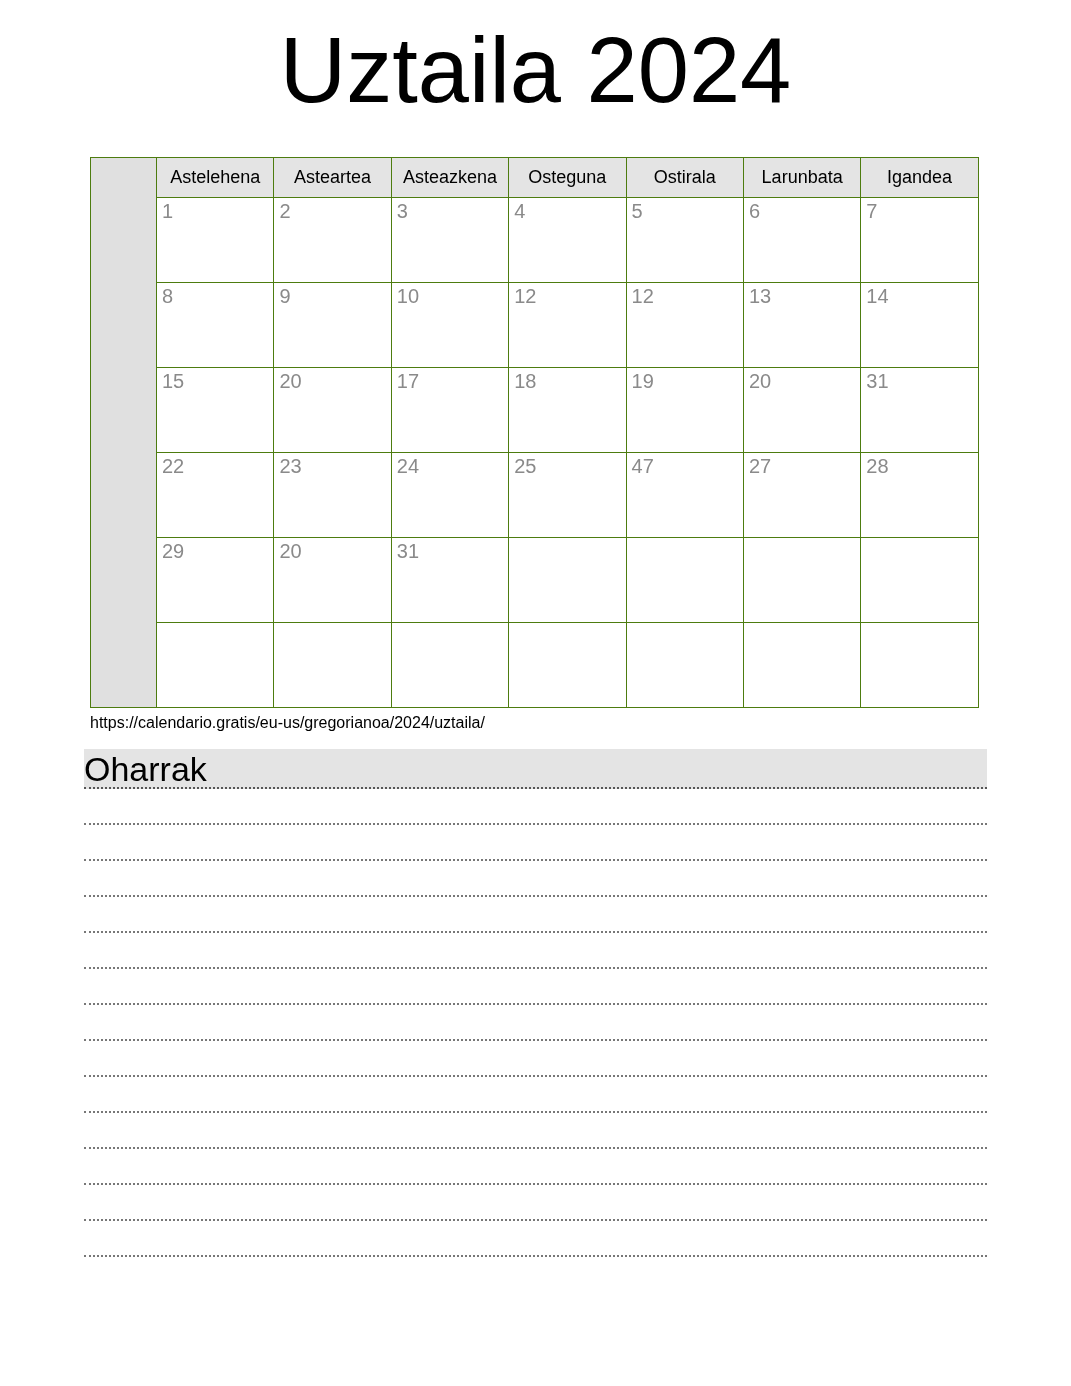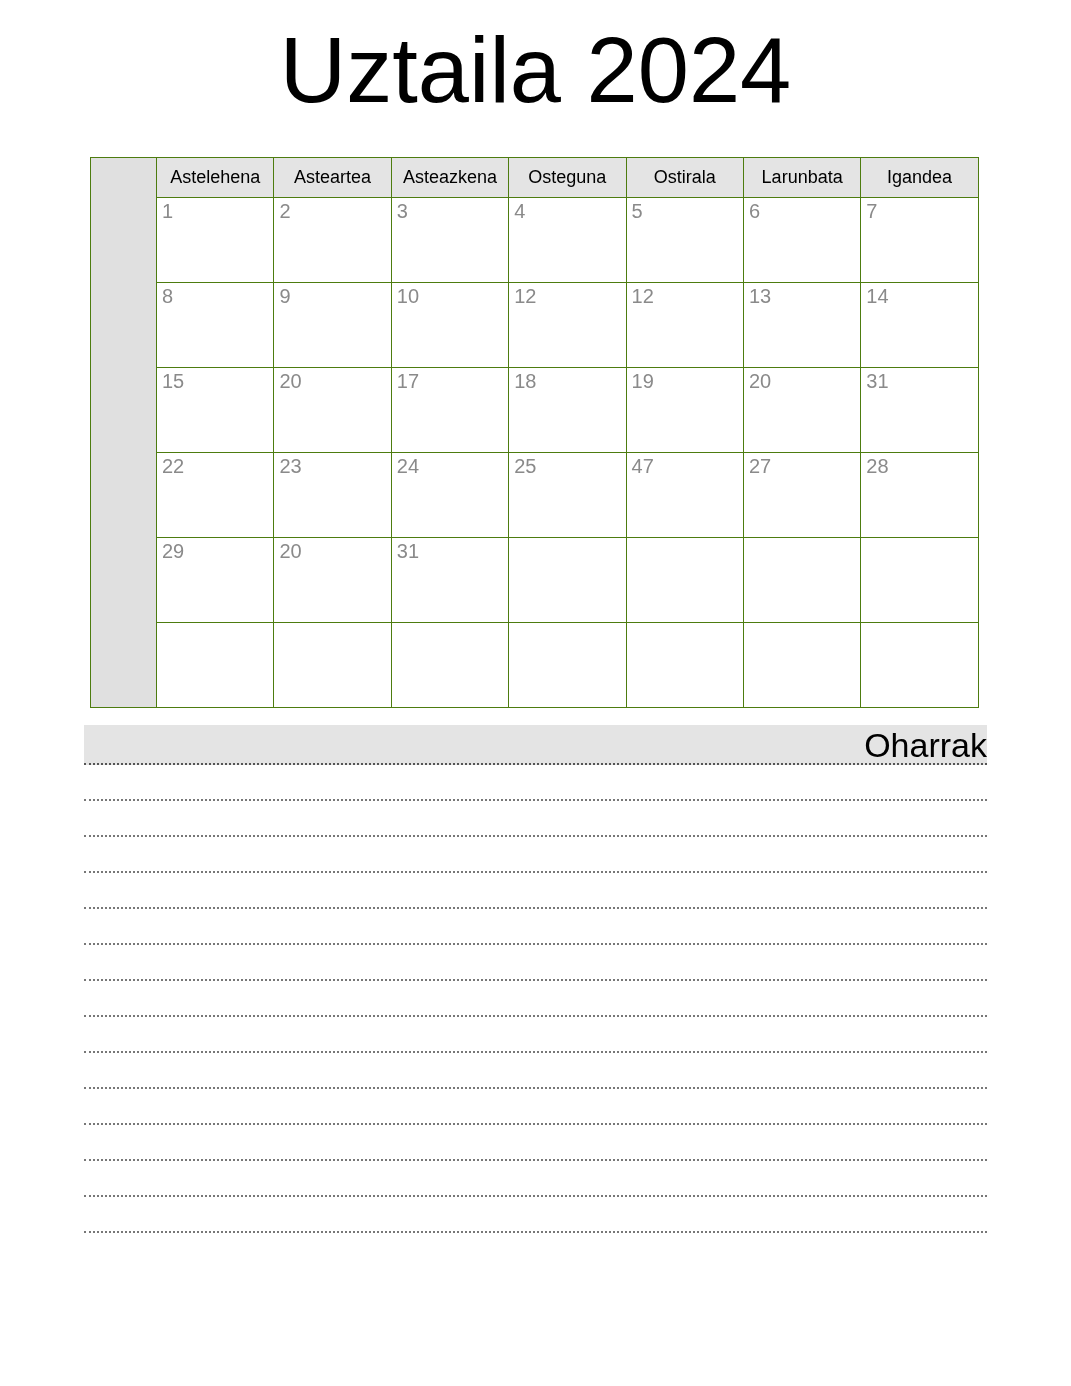--- a/index.html
+++ b/index.html
@@ -66,21 +66,21 @@
   .source-url {
     margin: 6px 0 0 90px;
     font-size: 16px;
     color: #000000;
   }
   .notes-heading {
     margin: 17px 84px 0 84px;
     height: 38px;
     background: #e4e4e4;
     border-bottom: 2px dotted #555555;
-    text-align: right;
+    text-align: left;
     font-size: 34px;
     font-weight: normal;
     color: #000000;
     line-height: 40px;
   }
   .notes-lines {
     margin: 0 84px 0 84px;
   }
   .note-line {
     height: 34px;
@@ -250,20 +250,21 @@
         <td class="day-cell">
             <span class="day-num"></span>
           </td>
         <td class="day-cell">
             <span class="day-num"></span>
           </td>
       </tr>
     </tbody>
   </table>
 
+  <div class="source-url">https://calendario.gratis/eu-us/gregorianoa/2024/uztaila/</div>
 
   <div class="notes-heading">Oharrak</div>
 
   <div class="notes-lines">
       <div class="note-line"></div>
       <div class="note-line"></div>
       <div class="note-line"></div>
       <div class="note-line"></div>
       <div class="note-line"></div>
       <div class="note-line"></div>

